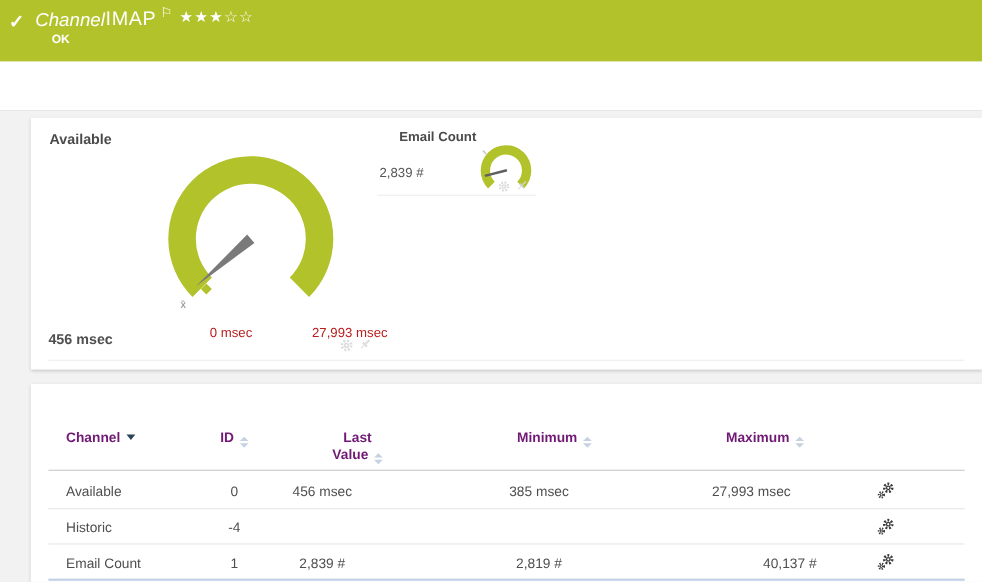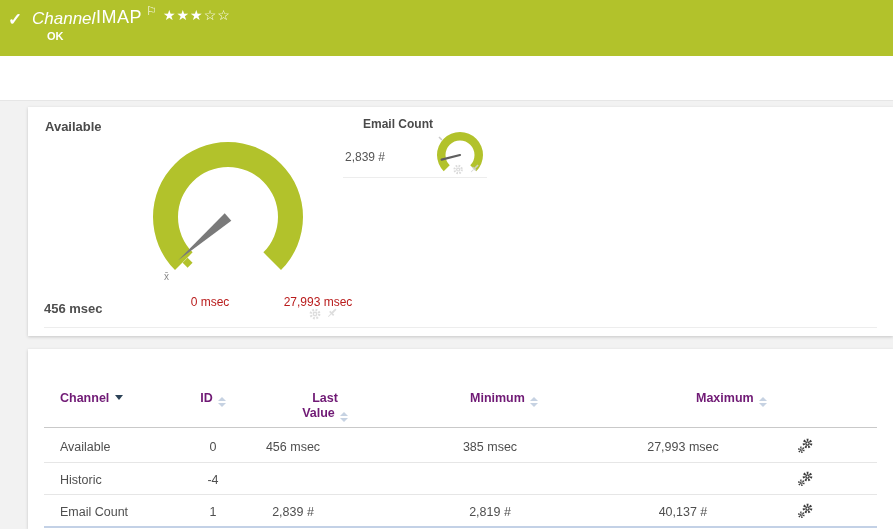--- a/index.html
+++ b/index.html
@@ -163,21 +163,21 @@
   <span class="abs th" style="left:255px;top:406px;width:140px;text-align:center;"><span>Value</span><span class="sort">
         <i class="up"></i>
         <i class="dn"></i>
       </span></span>
 
   <span class="abs th" style="left:470px;top:391px;"><span>Minimum</span><span class="sort">
         <i class="up"></i>
         <i class="dn"></i>
       </span></span>
 
-  <span class="abs th" style="left:696px;top:391px;"><span>Maximum</span><span class="sort">
+  <span class="abs th" style="left:660px;top:391px;"><span>Maximum</span><span class="sort">
         <i class="up"></i>
         <i class="dn"></i>
       </span></span>
 
   <div class="abs" style="left:44px;top:427px;width:833px;height:1px;background:#c9c9c9;"></div>
 
   <div>
     <span class="abs td" style="left:60px;top:440px;">Available</span>
     <span class="abs td r" style="left:163px;top:440px;width:100px;">0</span>
     <span class="abs td r" style="left:243px;top:440px;width:100px;">456 msec</span>
@@ -209,21 +209,21 @@
         <circle cx="4.3" cy="11.8" r=".6" fill="#fff"></circle>
     </svg>
     <div class="abs tr-line" style="top:494px;"></div>
   </div>
 
   <div>
     <span class="abs td" style="left:60px;top:505px;">Email Count</span>
     <span class="abs td r" style="left:163px;top:505px;width:100px;">1</span>
     <span class="abs td r" style="left:243px;top:505px;width:100px;">2,839 #</span>
     <span class="abs td r" style="left:440px;top:505px;width:100px;">2,819 #</span>
-    <span class="abs td r" style="left:633px;top:505px;width:100px;">40,137 #</span>
+    <span class="abs td r" style="left:668px;top:505px;width:100px;">40,137 #</span>
     <svg class="abs gearbtn" style="left:797px;top:503px;" width="16" height="16" viewBox="0 0 16 16">
       <circle cx="10.5" cy="5.5" r="3.6" fill="none" stroke="#3c3c3c" stroke-width="2.4" stroke-dasharray="1.7 1.45"></circle>
       <circle cx="10.5" cy="5.5" r="2.2" fill="#3c3c3c"></circle>
         <circle cx="10.5" cy="5.5" r="1" fill="#fff"></circle>
       <circle cx="4.3" cy="11.8" r="2.4" fill="none" stroke="#3c3c3c" stroke-width="1.8" stroke-dasharray="1.2 1.1"></circle>
       <circle cx="4.3" cy="11.8" r="1.4" fill="#3c3c3c"></circle>
         <circle cx="4.3" cy="11.8" r=".6" fill="#fff"></circle>
     </svg>
     <div class="abs" style="left:44px;top:526px;width:833px;height:2px;background:#c3d1e6;"></div>
   </div>

